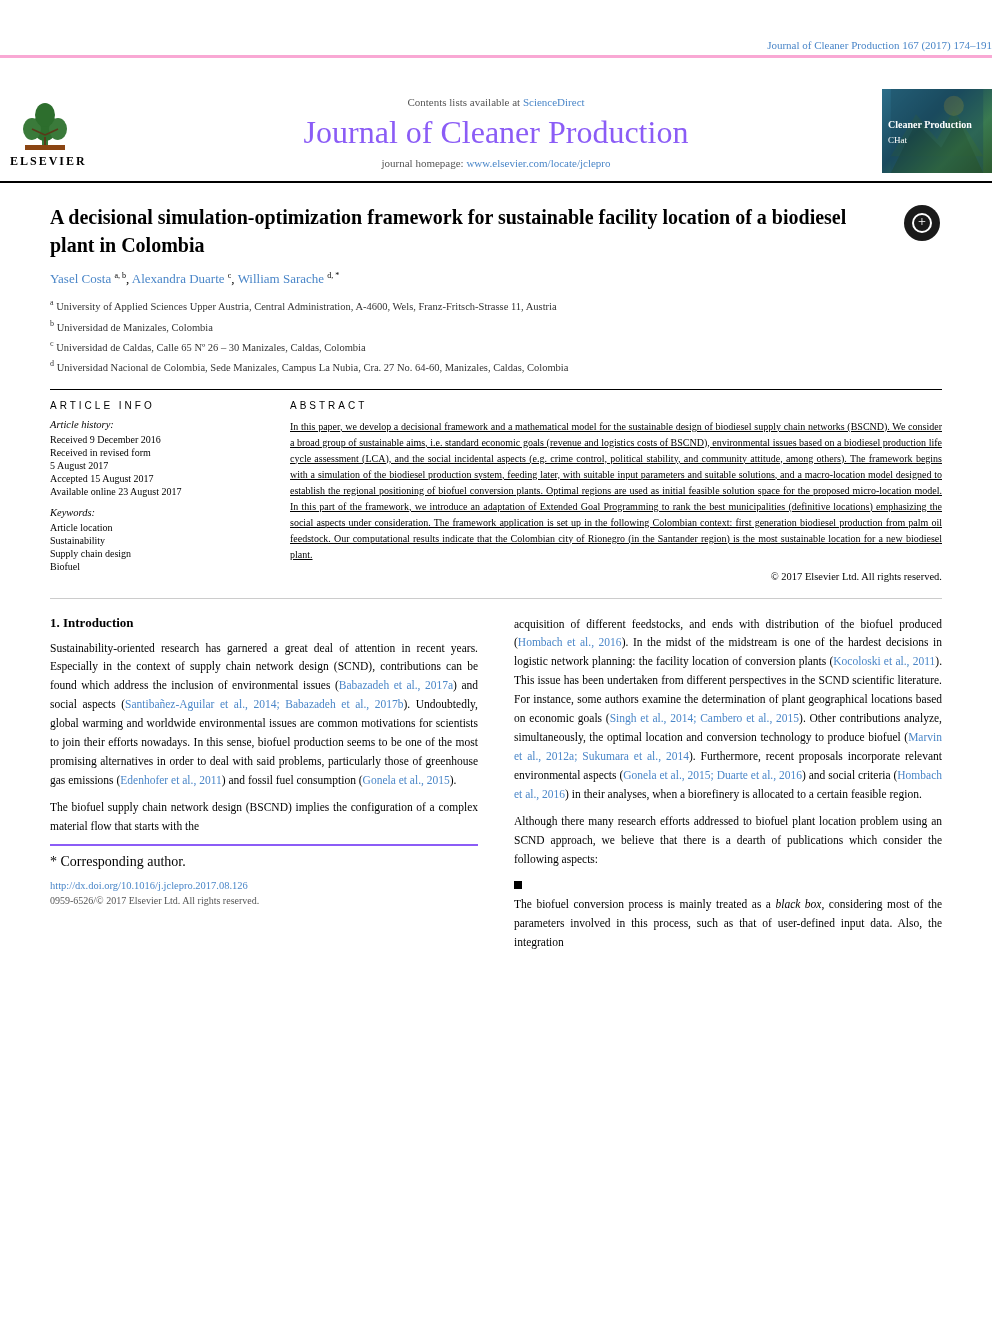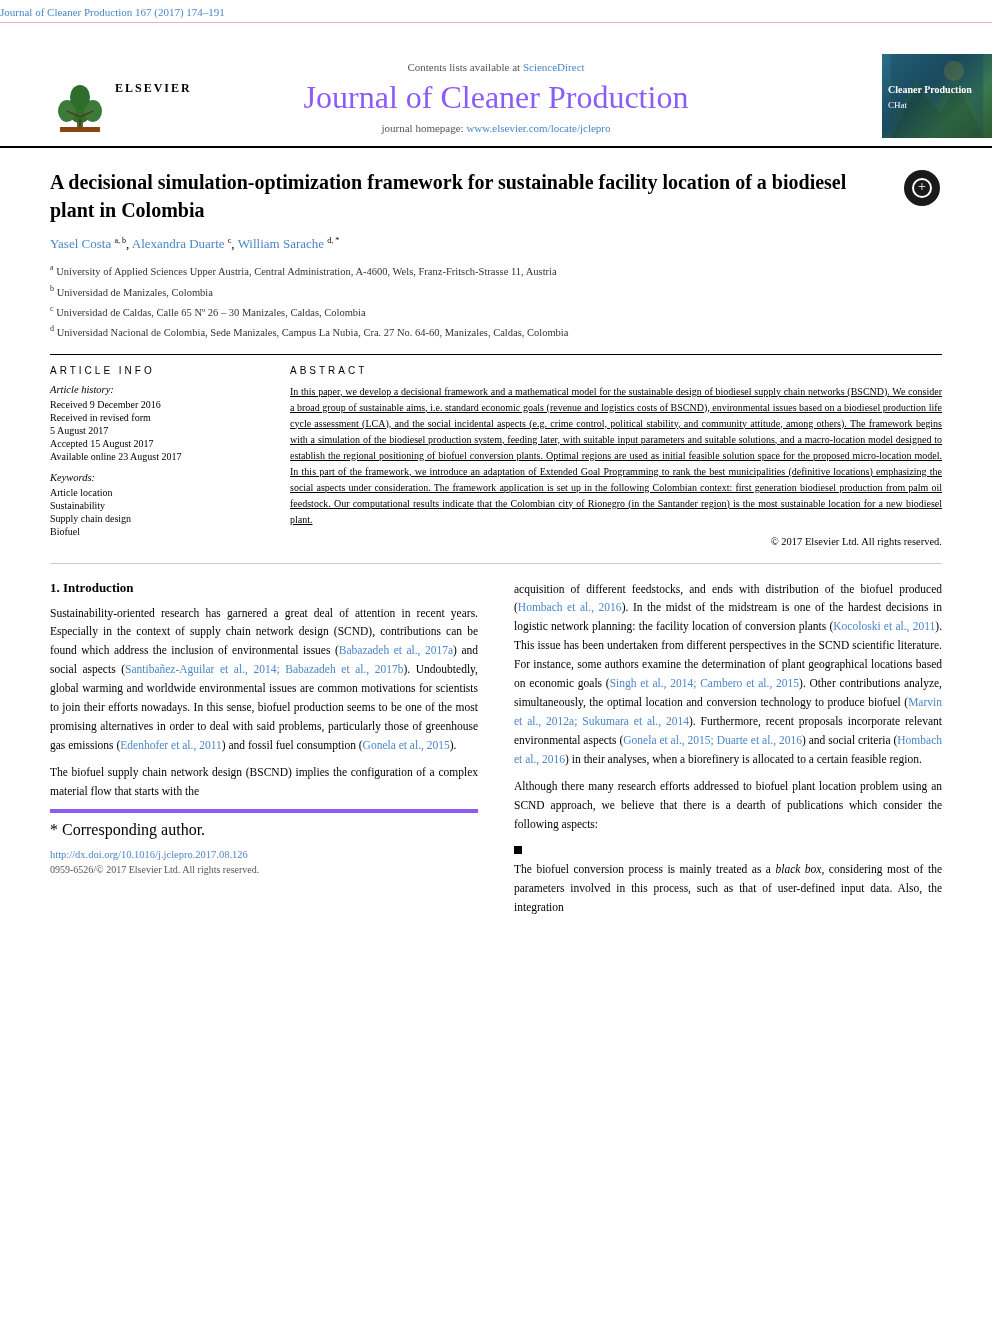--- a/index.html
+++ b/index.html
@@ -6,47 +6,47 @@
     body {
       font-family: 'Times New Roman', Times, serif;
       background: #fff;
       width: 992px;
       min-height: 1323px;
       font-size: 13px;
       color: #000;
     }
 
     .top-bar {
-      text-align: left;
+      text-align: right;
       padding: 6px 0 4px 0;
       font-size: 11px;
       color: #4a86c8;
-      border-bottom: 1px solid #f9a8d4;
+      border-bottom: 3px solid #f9a8d4;
+      margin-top: 33px;
     }
 
     .journal-header {
       display: flex;
       align-items: stretch;
       border-bottom: 2px solid #000;
       padding: 8px 0 8px 0;
     }
 
     .header-left {
       width: 110px;
       display: flex;
       align-items: flex-end;
       padding-left: 10px;
       padding-bottom: 4px;
     }
 
     .elsevier-logo {
       display: flex;
-      flex-direction: row;
+      flex-direction: column;
       align-items: flex-start;
-      margin-left: 35px;
     }
 
     .elsevier-tree {
       width: 70px;
       height: 55px;
     }
 
     .elsevier-text {
       font-size: 12px;
       font-weight: bold;
@@ -317,23 +317,23 @@
       color: #000;
       margin-bottom: 8px;
     }
 
     .body-link {
       color: #4a86c8;
       text-decoration: none;
     }
 
     .footnote-section {
-      border-top: 4px solid #8b5cf6;
+      border-top: 2px solid #8b5cf6;
       padding-top: 8px;
-      font-size: 16px;
+      font-size: 14px;
     }
 
     .footnote-item {
       margin-bottom: 3px;
     }
 
     .doi-section {
       margin-top: 10px;
       font-size: 10.5px;
     }

